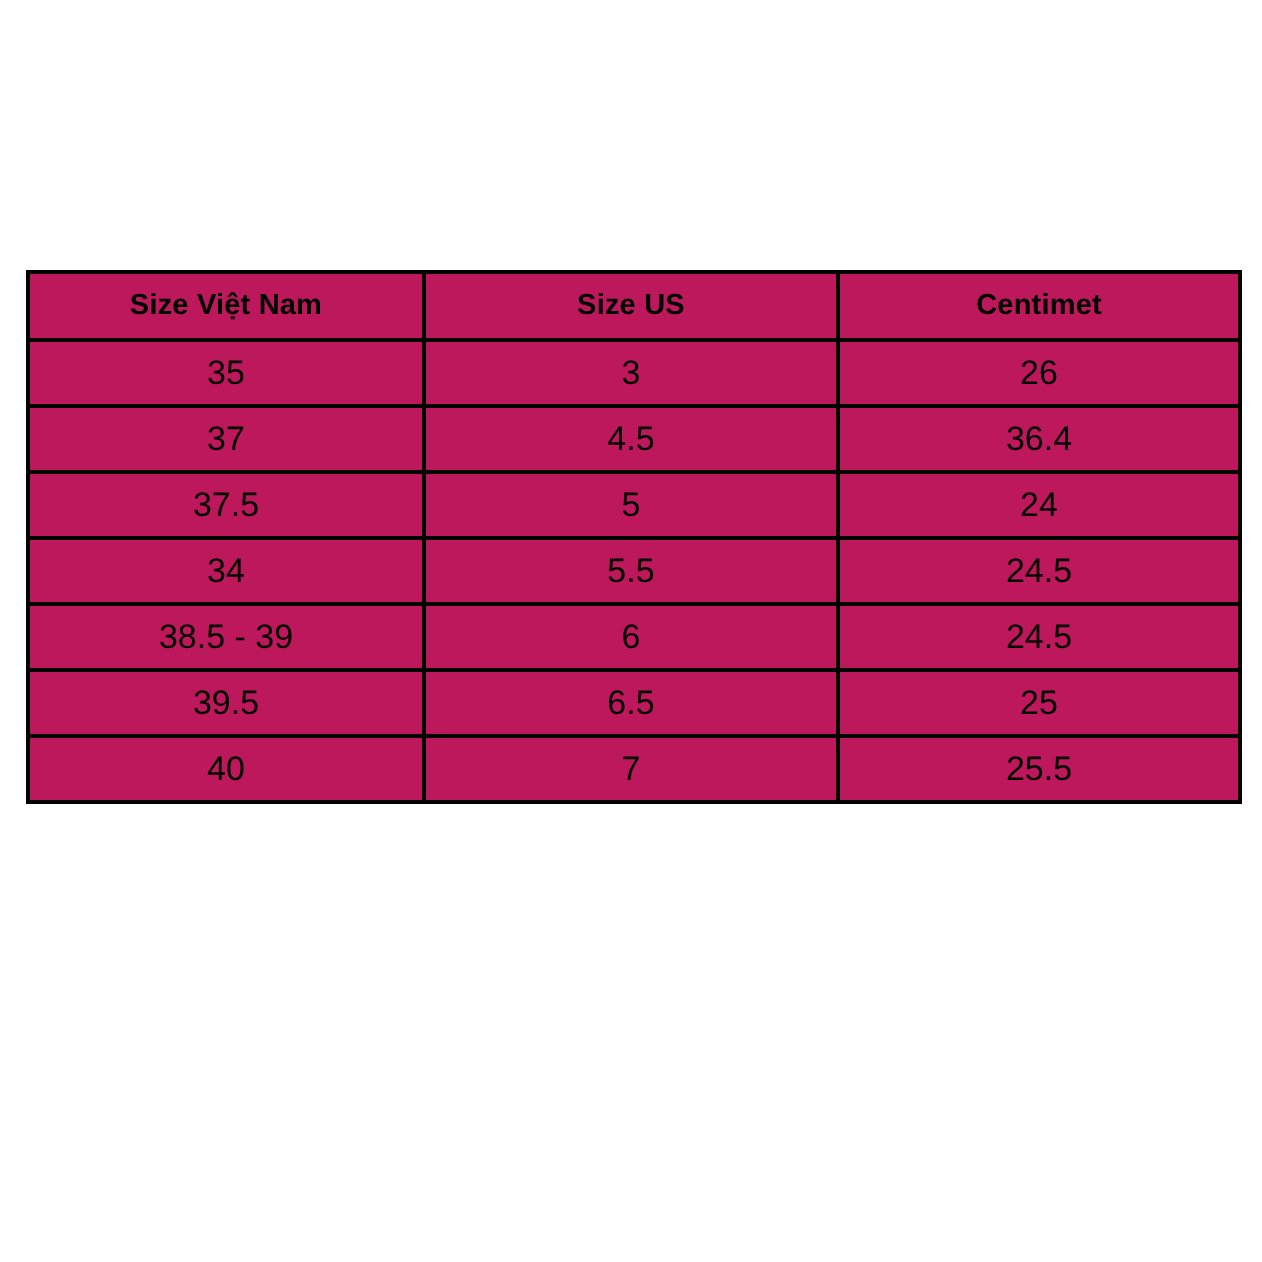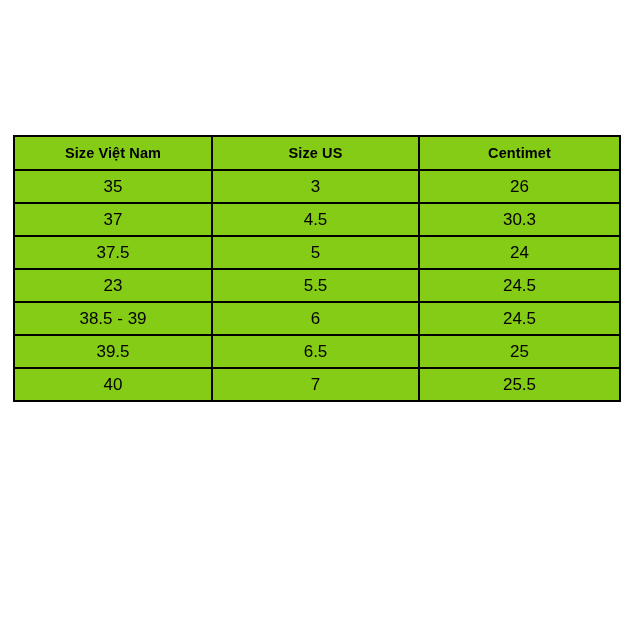--- a/index.html
+++ b/index.html
@@ -31,21 +31,21 @@
   table.size-chart col.col-us { width: 207px; }
   table.size-chart col.col-cm { width: 201px; }
 
   table.size-chart th,
   table.size-chart td {
     border: 2px solid #000000;
     text-align: center;
     vertical-align: middle;
     color: #000000;
     padding: 0;
-    background: #84cc16;
+    background: #be185d;
   }
   table.size-chart thead th {
     height: 32px;
     font-size: 14.5px;
     font-weight: bold;
     letter-spacing: 0.1px;
   }
   table.size-chart tbody td {
     height: 31px;
     font-size: 17px;
@@ -71,29 +71,29 @@
     </thead>
     <tbody>
       <tr>
         <td>35</td>
         <td>3</td>
         <td>26</td>
       </tr>
       <tr>
         <td>37</td>
         <td>4.5</td>
-        <td>30.3</td>
+        <td>36.4</td>
       </tr>
       <tr>
         <td>37.5</td>
         <td>5</td>
         <td>24</td>
       </tr>
       <tr>
-        <td>23</td>
+        <td>34</td>
         <td>5.5</td>
         <td>24.5</td>
       </tr>
       <tr>
         <td>38.5 - 39</td>
         <td>6</td>
         <td>24.5</td>
       </tr>
       <tr>
         <td>39.5</td>

